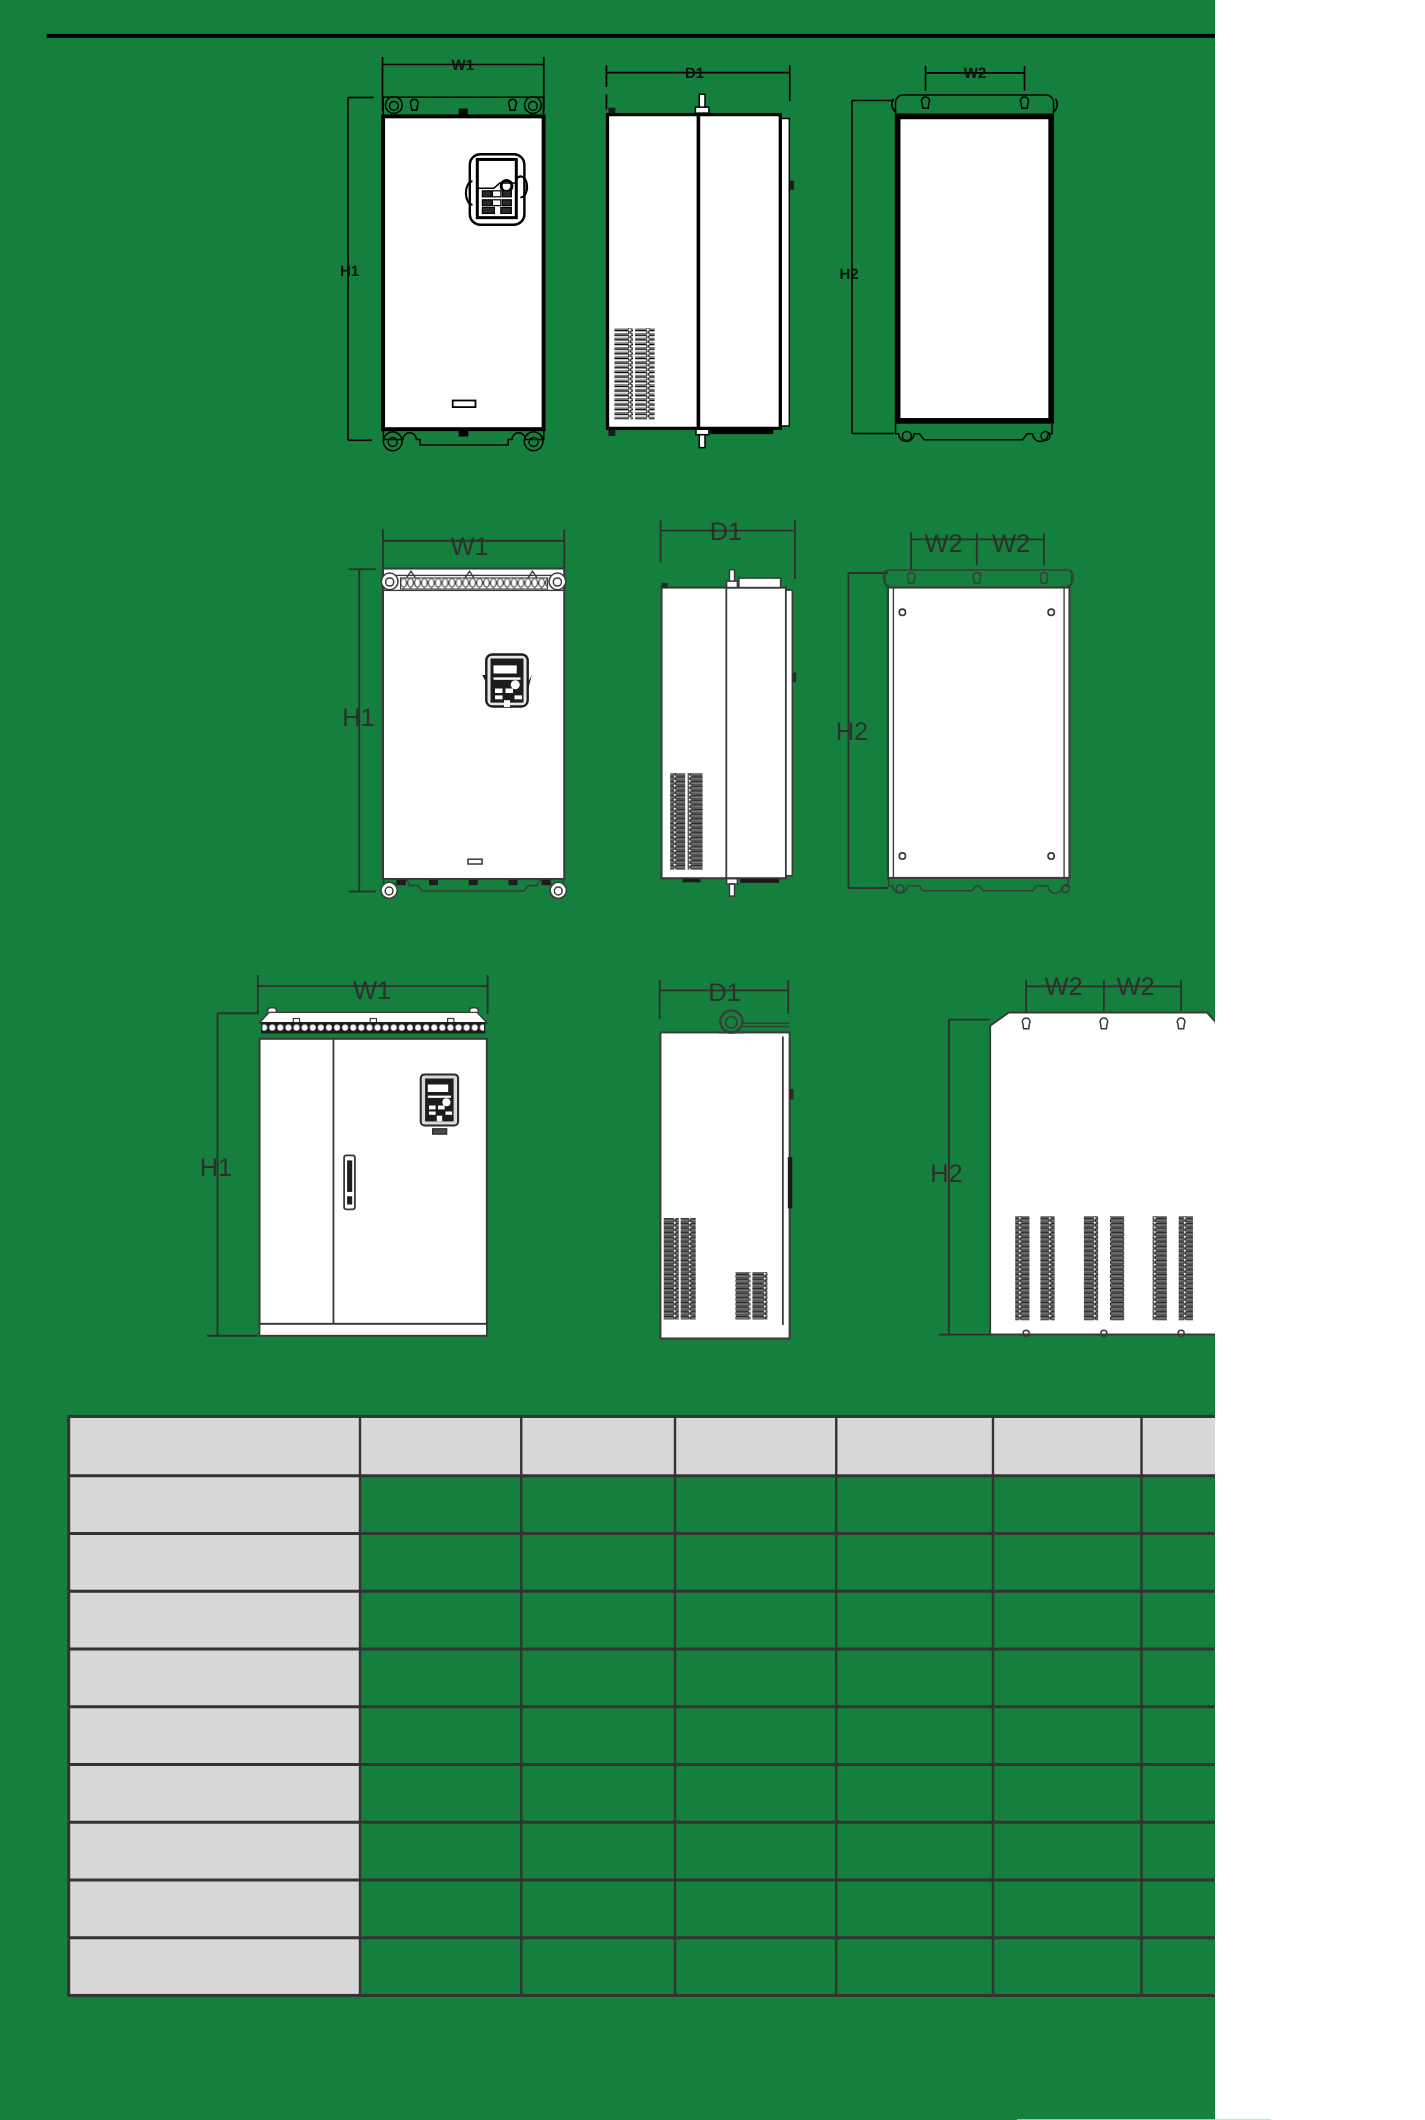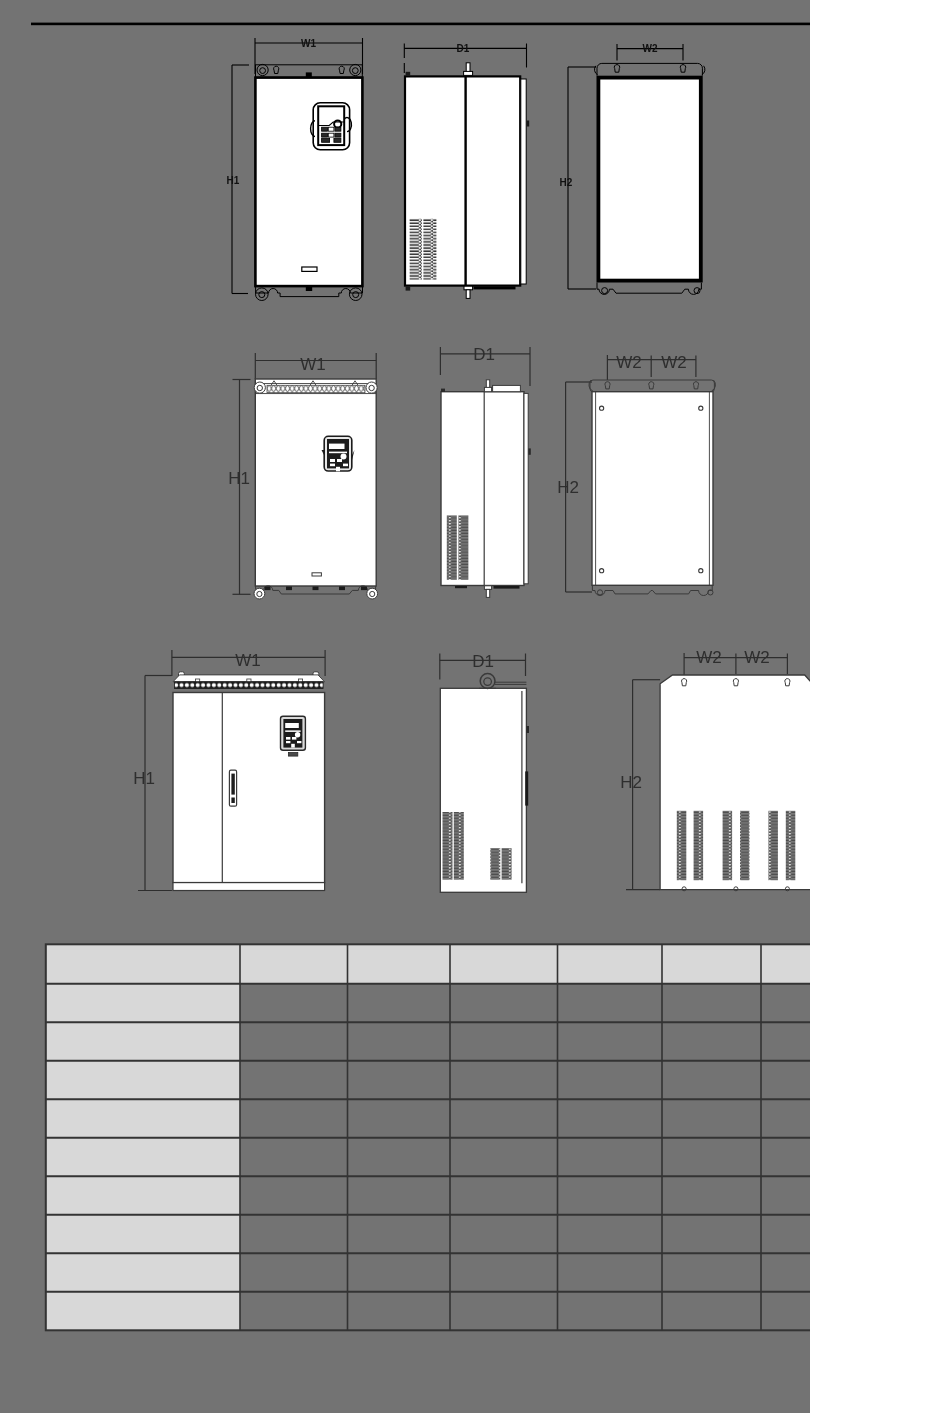--- a/index.html
+++ b/index.html
@@ -1,16 +1,16 @@
 <!DOCTYPE html>
 <html><head>
 <meta charset="utf-8">
 <style>
   html,body{margin:0;padding:0;background:#ffffff;}
-  .page{position:relative;width:810px;height:1413px;background:#737373;overflow:hidden;}
+  .page{position:relative;width:810px;height:1413px;background:#15803d;overflow:hidden;}
   svg{display:block;will-change:transform;}
   text{font-family:"Liberation Sans",sans-serif;}
   .lb1{font-size:10px;font-weight:bold;fill:#111;}
   .lb2{font-size:17px;font-weight:normal;fill:#2e2e2e;}
 </style>
 </head>
 <body>
 <div class="page">
 <svg width="950" height="1413" viewBox="0 0 950 1413">
 <defs>

